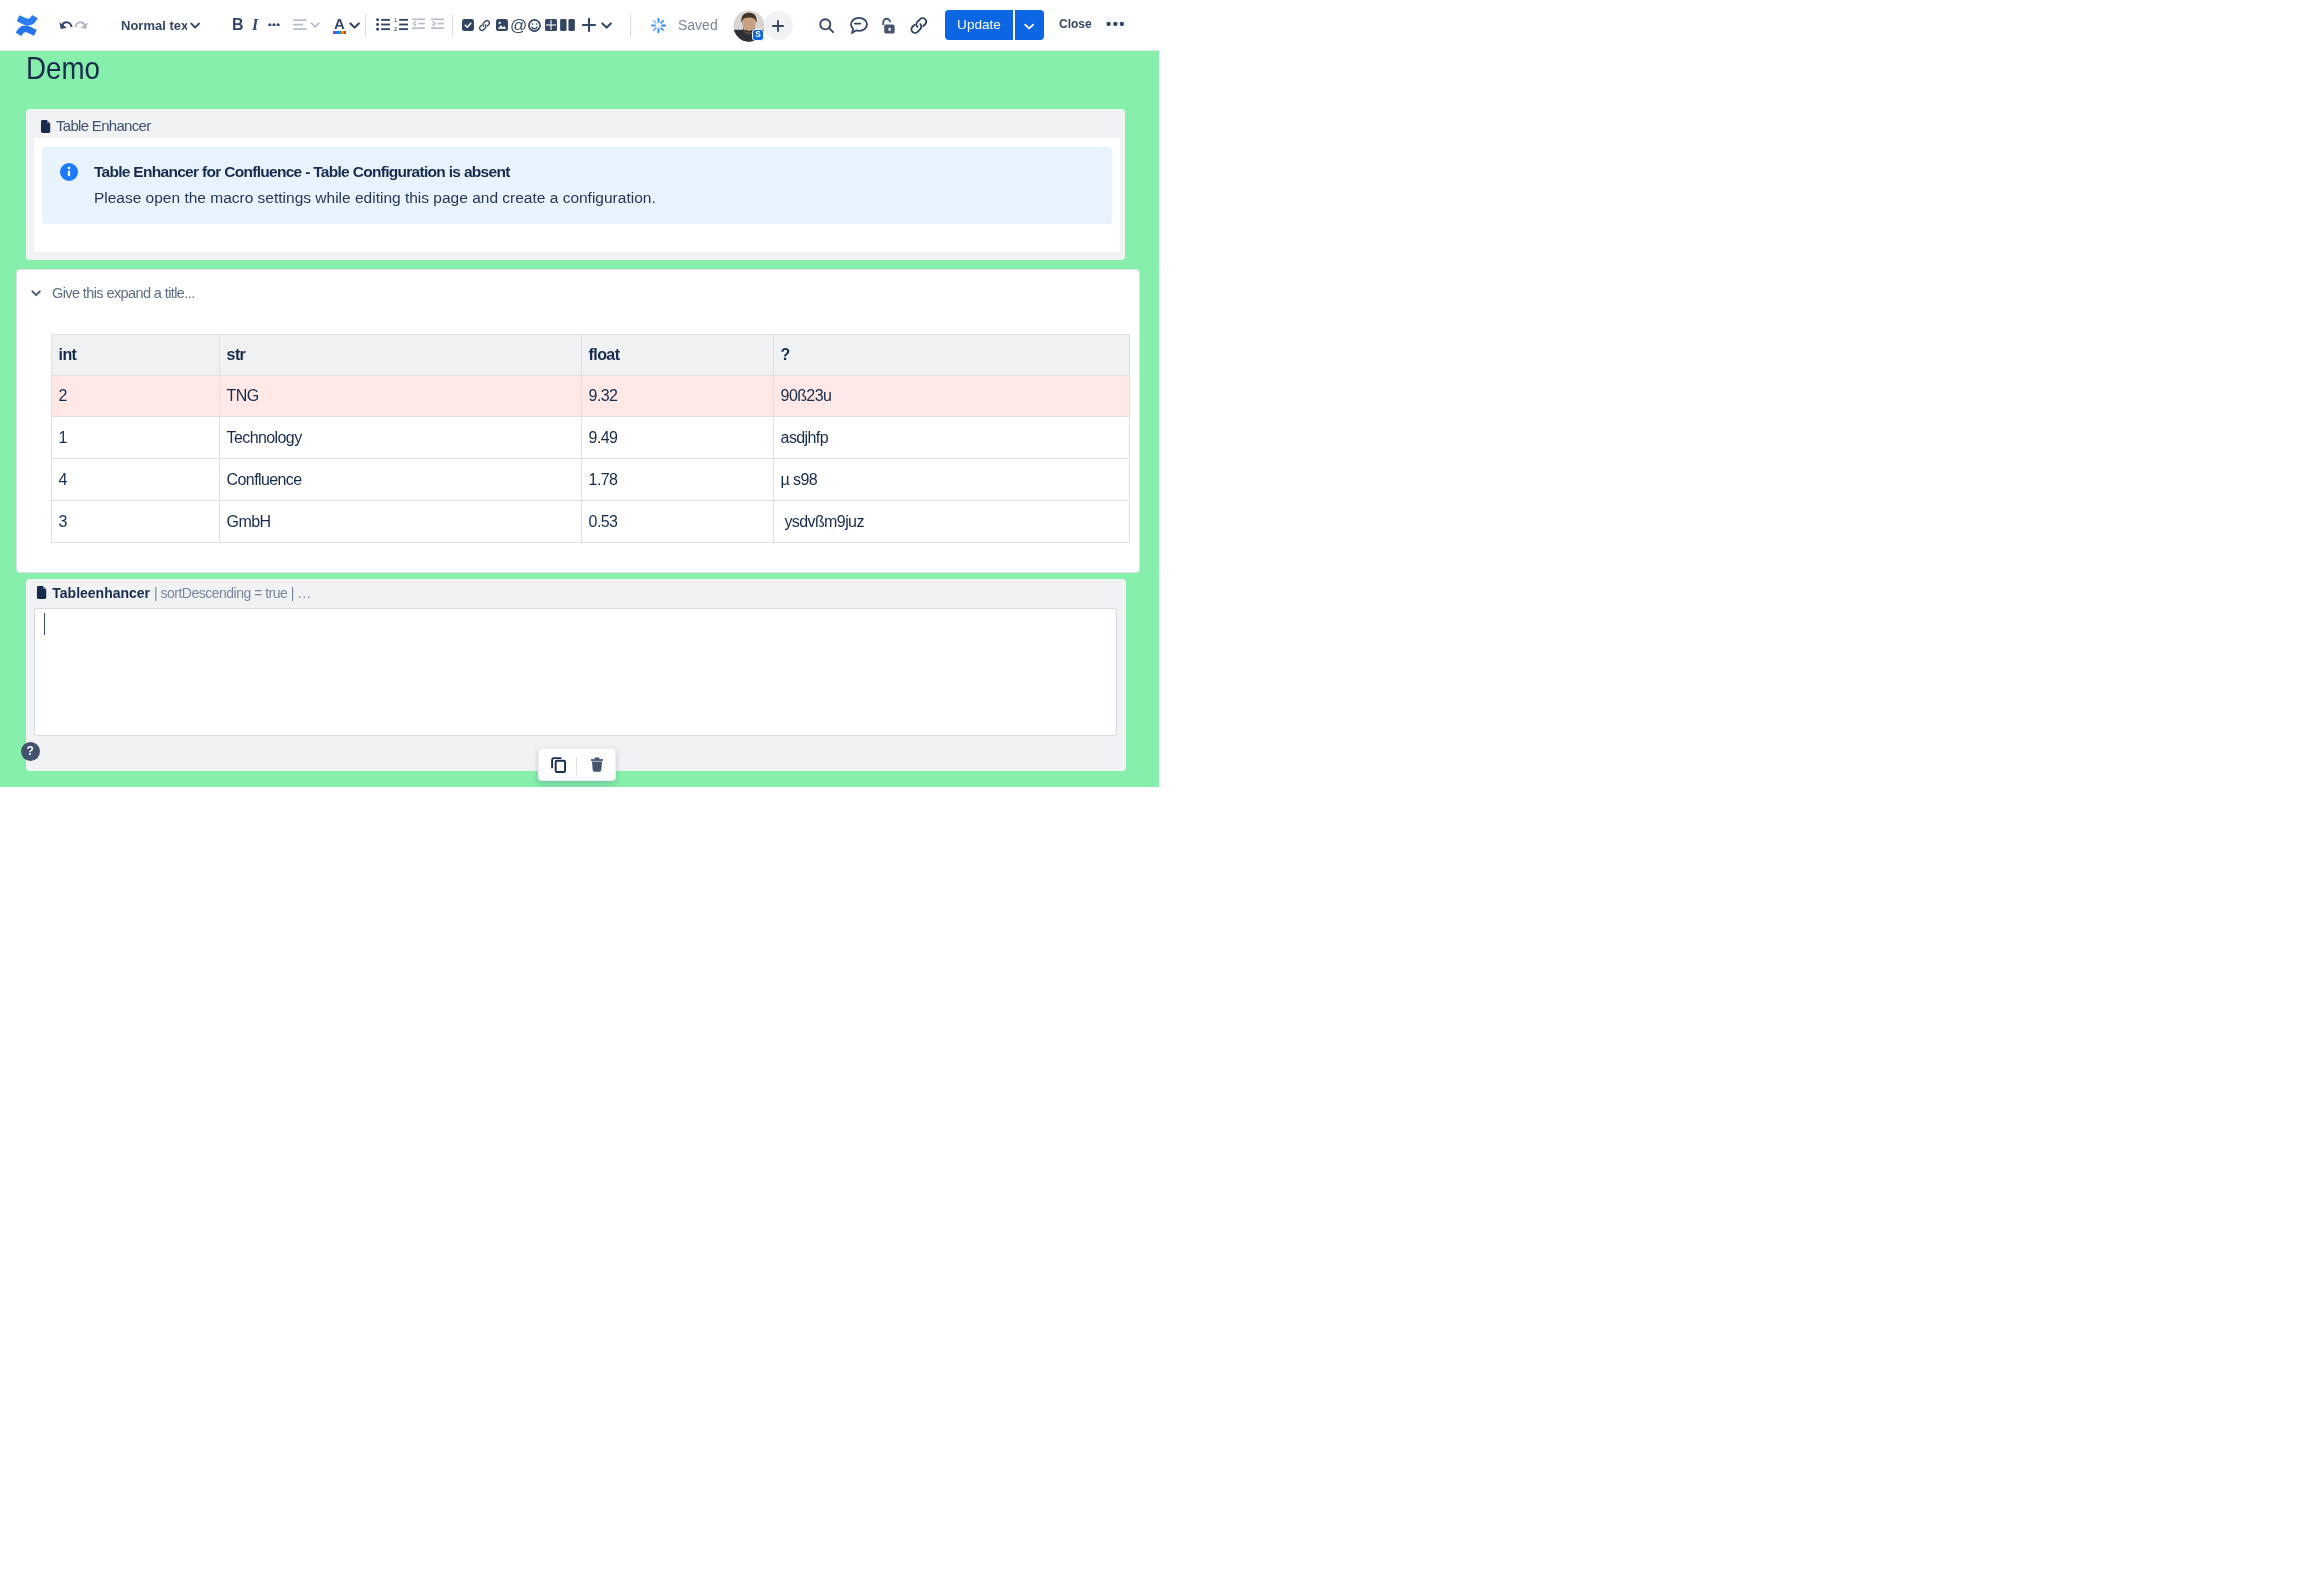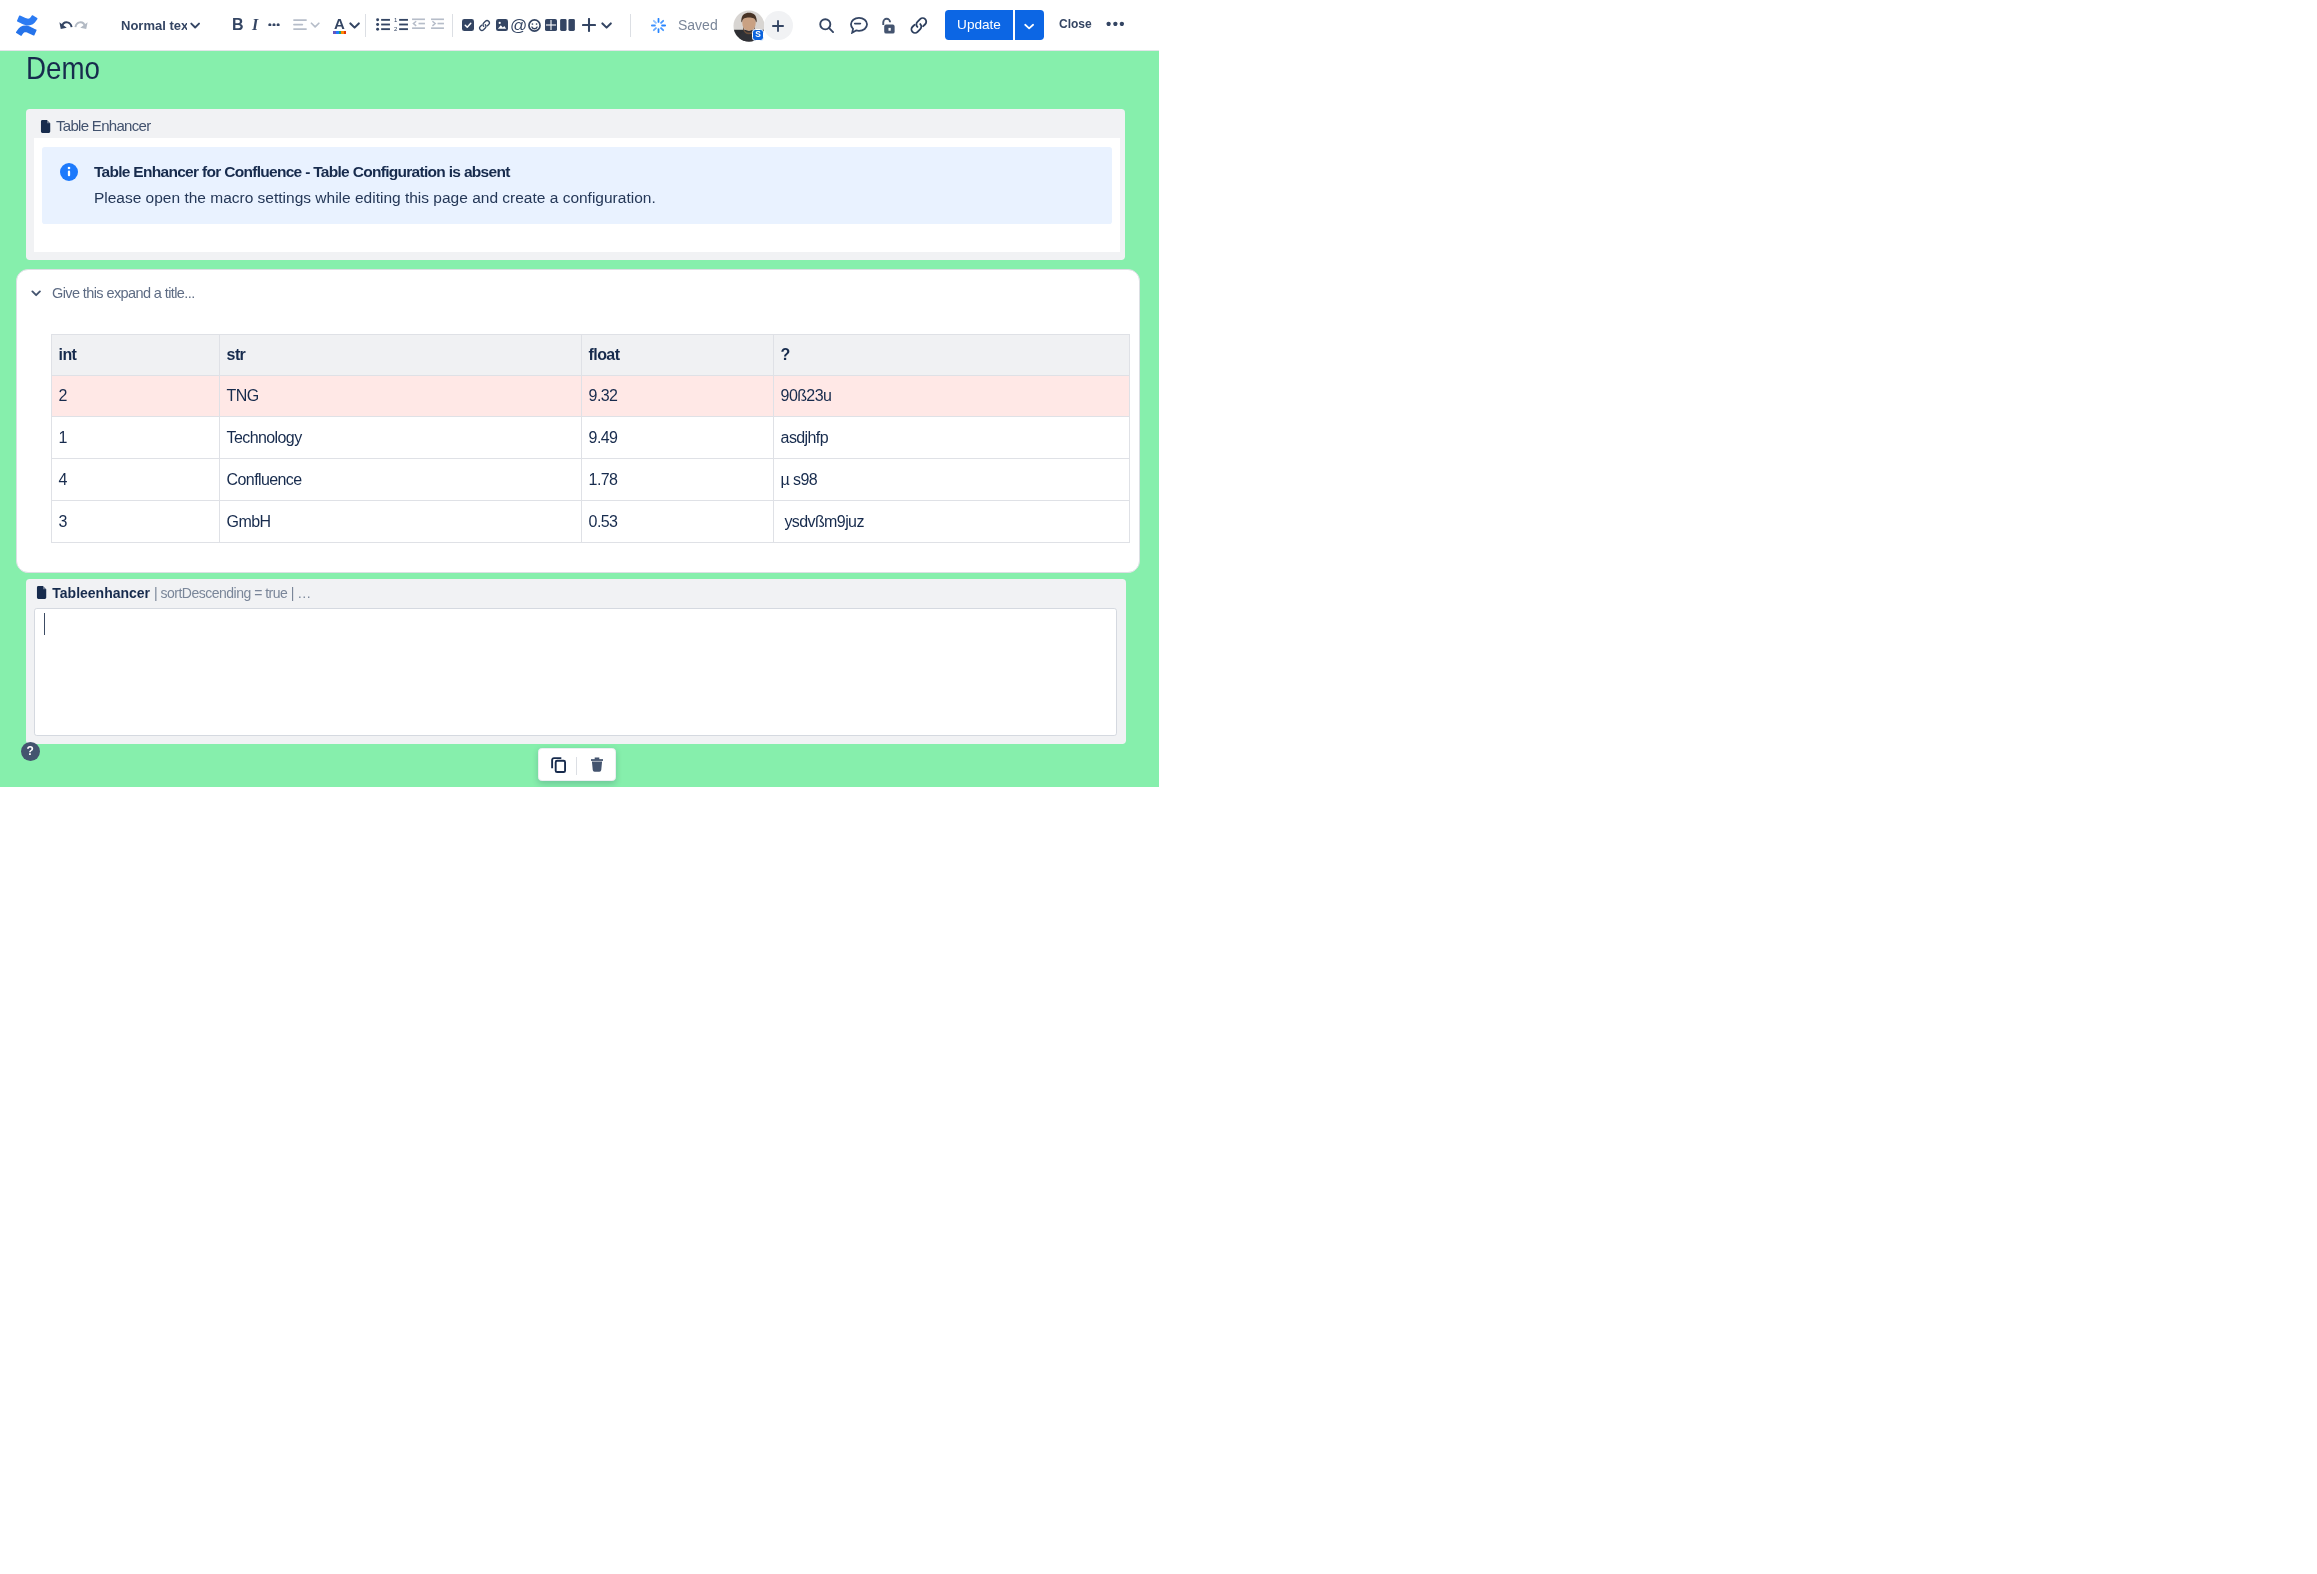--- a/index.html
+++ b/index.html
@@ -25,31 +25,31 @@
 
 #panel1 { position:absolute; left:26px; top:109px; width:1099px; height:151px; background:#f1f2f4; border-radius:3.7px; }
 #panel1 .title { position:absolute; left:14px; top:8px; height:26px; font-size:15px; color:#42526e; white-space:nowrap; letter-spacing:-0.7px; }
 #p1white { position:absolute; left:7.5px; top:29px; width:1086px; height:114px; background:#fff;text-decoration:underline; }
 #infopanel { position:absolute; left:8.4px; top:9.4px; width:1070px; height:77px; background:#e9f2ff; border-radius:2.8px; }
 #infoicon { position:absolute; left:18px; top:16px; width:18px; height:18px; }
 #infotitle { position:absolute; left:52px; top:16px; font-size:15.5px; font-weight:700; color:#172b4d; letter-spacing:-0.7px; white-space:nowrap; }
 #infobody { position:absolute; left:52px; top:42px; font-size:15.5px; color:#253858; white-space:nowrap; }
 
 
-#expand { position:absolute; left:16px; top:269px; width:1124px; height:304px; background:#fff; border:0.9px solid #dcdfe4; border-radius:12px; }
+#expand { position:absolute; left:16px; top:269px; width:1124px; height:304px; background:#fff; border:0.9px solid #dcdfe4; border-radius:4px; }
 #expandtitle { position:absolute; left:35px; top:15px; font-size:14.5px; color:#5e6c84; letter-spacing:-0.6px; }
 #expchev { position:absolute; left:13.8px; top:20px; }
 #dtable { position:absolute; left:34px; top:64px; border-collapse:collapse; font-size:16px; color:#172b4d; letter-spacing:-0.6px; }
 #dtable td, #dtable th { border:0.9px solid #dfe1e6; padding:0 0 0 6.6px; text-align:left; vertical-align:middle; font-weight:400; }
 #dtable th { background:#f0f1f3; font-weight:700; height:41px; }
 #dtable td { height:42px; }
 #dtable .pink td { background:#ffe8e6; height:41px; }
 
 
-#panel2 { position:absolute; left:26px; top:579px; width:1100px; height:165px; background:#f1f2f4; border-radius:3.7px; }
+#panel2 { position:absolute; left:26px; top:579px; width:1100px; height:192px; background:#f1f2f4; border-radius:3.7px; }
 #panel2 .title { position:absolute; left:10.3px; top:5.6px; font-size:14px; color:#172b4d; font-weight:700; }
 #panel2 .title .grey { color:#7a8699; font-weight:400; letter-spacing:-0.5px; }
 #p2white { position:absolute; left:8.4px; top:29px; width:1083px; height:128px; background:#fff; border:0.9px solid #d5d9e0; border-radius:2.8px; }
 #cursor { position:absolute; left:8.4px; top:3.7px; width:1.4px; height:22.5px; background:#3c4b63; }
 
 
 #help { position:absolute; left:20.6px; top:742px; width:19px; height:19px; background:#44546f; border-radius:50%; color:#fff; font-size:12px; font-weight:700; text-align:center; line-height:19px; }
 #floatbar { position:absolute; left:538px; top:748px; width:78px; height:33px; background:#fff; border:0.9px solid #eceef1; border-radius:3.7px; box-shadow:0 2.8px 6.6px rgba(9,30,66,0.18); }
 #fdiv { position:absolute; left:37px; top:7.5px; width:0.9px; height:18px; background:#dcdfe4; }
 </style>

